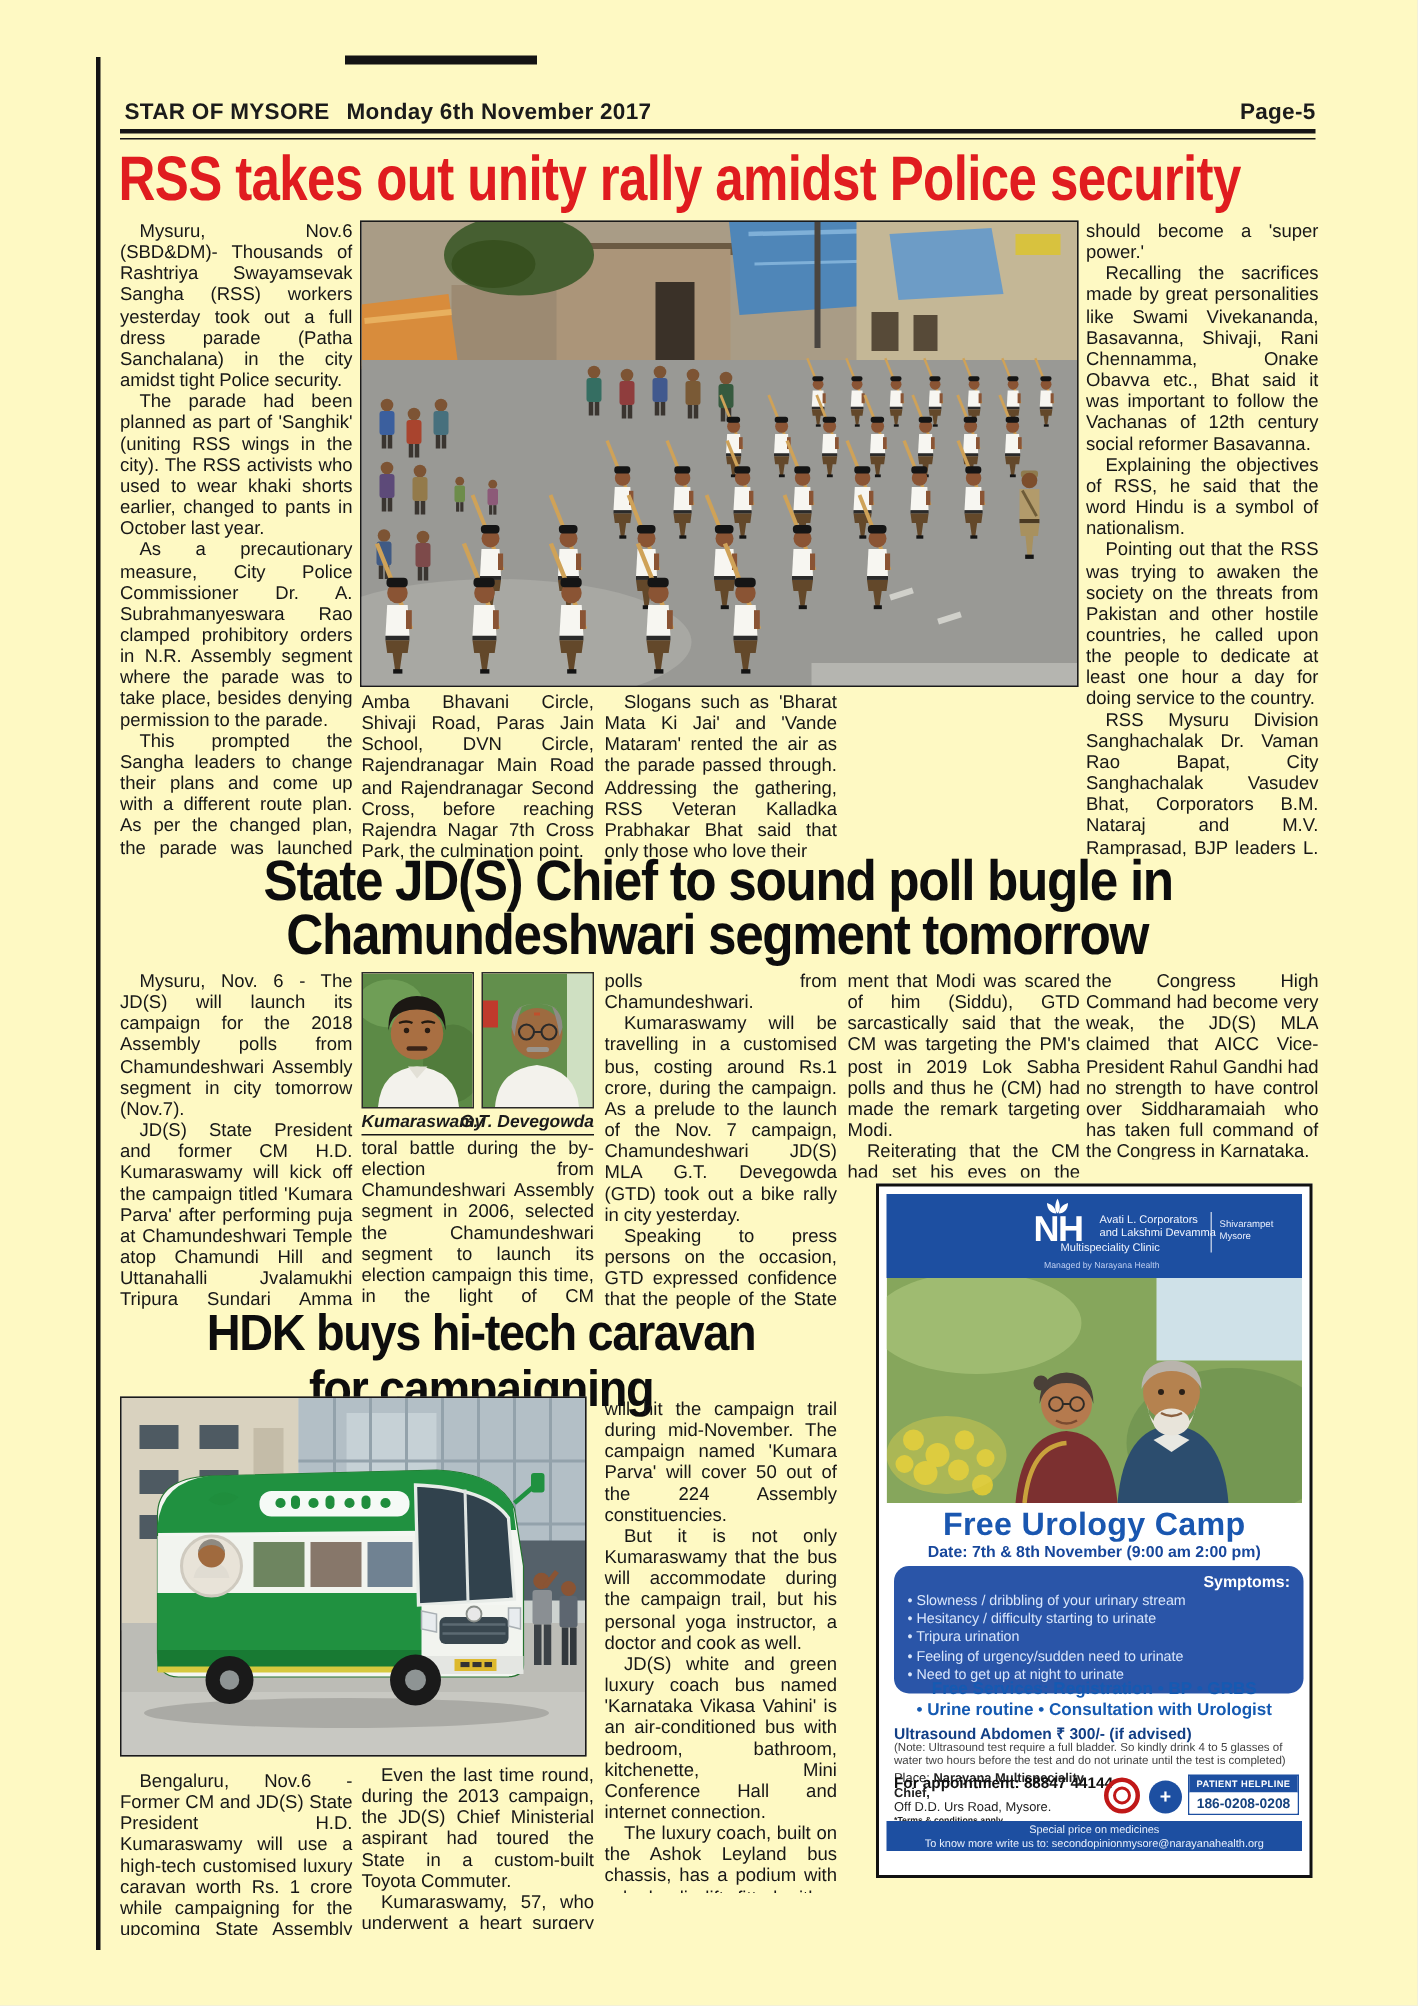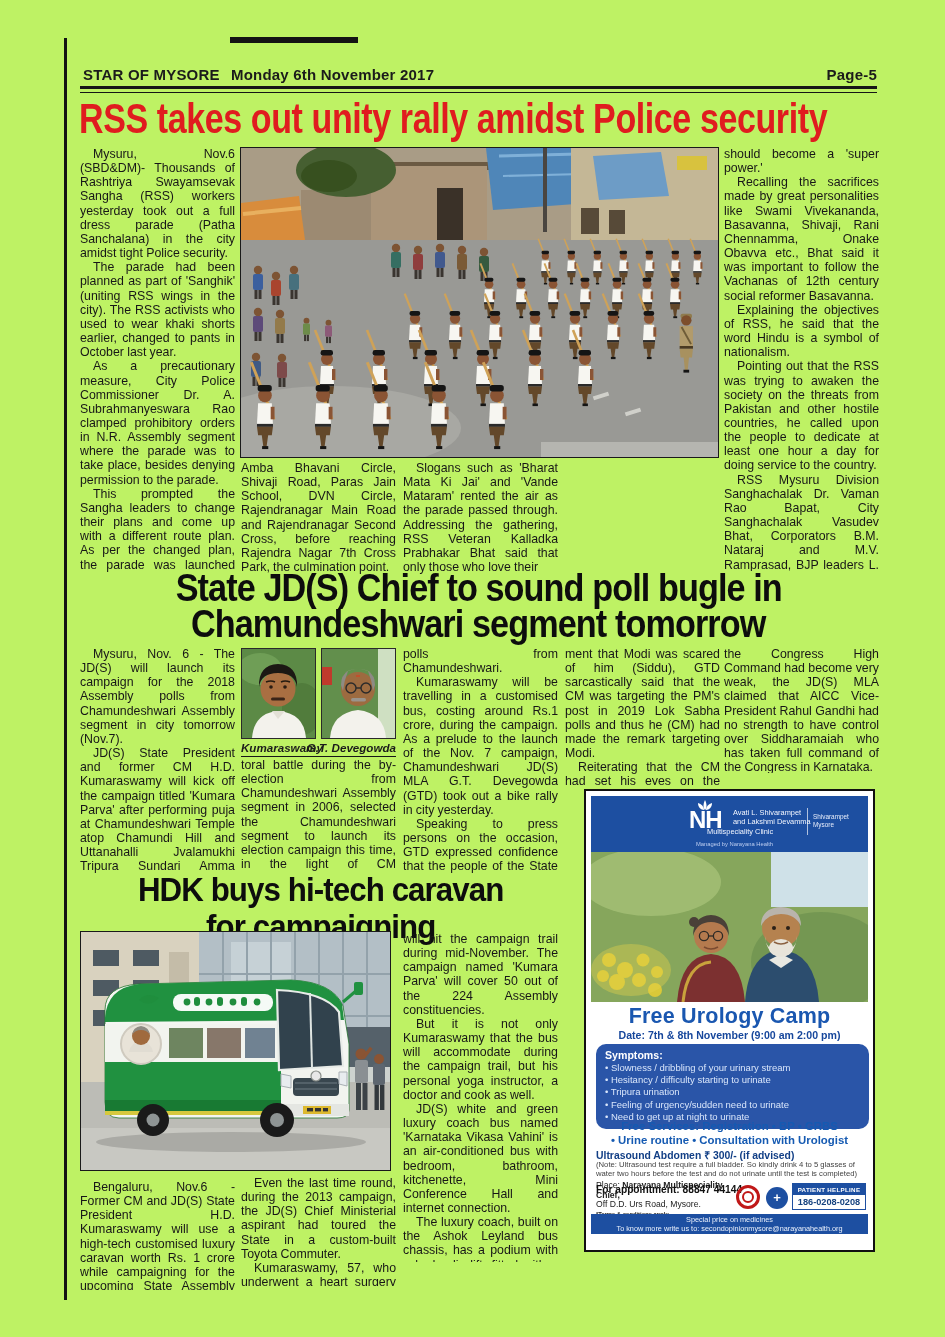--- a/index.html
+++ b/index.html
@@ -1,16 +1,16 @@
 <!DOCTYPE html>
 <html lang="en"><head>
 <meta charset="utf-8">
 <style>
   html,body{margin:0;padding:0;background:#e9e9e6;}
-  .page{position:relative;width:945px;height:1337px;background:#bef264;font-family:"Liberation Sans",sans-serif;color:#1b1b1b;overflow:hidden;margin:0 auto;}
+  .page{position:relative;width:945px;height:1337px;background:#fef9c3;font-family:"Liberation Sans",sans-serif;color:#1b1b1b;overflow:hidden;margin:0 auto;}
   .mark{position:absolute;background:#141414;}
   .mh{position:absolute;top:66px;font-weight:bold;font-size:15px;letter-spacing:.2px;white-space:nowrap;}
   .hrule{position:absolute;left:80px;top:86px;width:797px;height:0;border-top:3.5px solid #161616;border-bottom:1.3px solid #161616;padding-top:2.5px;box-sizing:content-box;}
   .h1red{position:absolute;left:79px;top:96px;width:802px;height:48px;overflow:hidden;color:#e01c1f;font-weight:bold;font-size:42px;line-height:45px;white-space:nowrap;}
   .h1red span{display:inline-block;transform:scaleX(.81);transform-origin:0 50%;letter-spacing:-.5px;}
   .h2blk{position:absolute;left:80px;top:571px;width:797px;text-align:center;color:#0d0d0d;font-weight:bold;}
   .h2l{font-size:38px;line-height:34px;height:34px;white-space:nowrap;}
   .h2l span{display:inline-block;transform:scaleX(.9);transform-origin:50% 50%;letter-spacing:-1px;}
   .h3blk{position:absolute;left:80px;top:872px;width:482px;text-align:center;color:#0d0d0d;font-weight:bold;}
   .h3l{font-size:34px;line-height:35px;height:35px;white-space:nowrap;}
@@ -31,21 +31,21 @@
   .ad .lotus{position:absolute;left:106px;top:3px;}
   .ad .clinic{position:absolute;left:142px;top:12px;color:#f2f6ff;font-size:7.4px;line-height:9.3px;}
   .ad .clinic3{position:absolute;left:116px;top:31px;color:#f2f6ff;font-size:7.4px;}
   .ad .vdiv{position:absolute;left:216px;top:12px;width:1px;height:27px;background:rgba(255,255,255,.65);}
   .ad .loc{position:absolute;left:222px;top:17px;color:#e7edfb;font-size:6.4px;line-height:8px;}
   .ad .managed{position:absolute;left:105px;top:45px;color:#bccdf0;font-size:5.8px;}
   .ad .cphoto{position:absolute;left:5px;top:61px;width:277px;height:150px;overflow:hidden;}
   .ad .ctitle{position:absolute;left:0;top:213px;width:100%;text-align:center;color:#1a57b0;font-weight:bold;font-size:21.5px;letter-spacing:.2px;}
   .ad .cdate{position:absolute;left:0;top:238px;width:100%;text-align:center;color:#17479c;font-weight:bold;font-size:10.6px;}
   .ad .symbox{position:absolute;left:10px;top:253px;width:255px;background:#2a55a8;border-radius:10px;padding:5px 9px 6px 9px;box-sizing:content-box;}
-  .ad .symbox .st{color:#fff;font-weight:bold;font-size:10.6px;line-height:12px;}
+  .ad .symbox .st{color:#fff;font-weight:bold;font-size:10.6px;line-height:12px;text-align:right;}
   .ad .symbox ul{margin:1px 0 0 0;padding:0;list-style:none;}
   .ad .symbox li{color:#d9e6fb;font-size:9.5px;line-height:12.2px;}
   .ad .symbox li::before{content:"• ";}
   .ad .services{position:absolute;left:0;top:329px;width:100%;text-align:center;color:#155ab2;font-weight:bold;font-size:11.4px;line-height:13.6px;}
   .ad .ustitle{position:absolute;left:10px;top:357px;color:#123f86;font-weight:bold;font-size:10.4px;}
   .ad .usnote{position:absolute;left:10px;top:369px;width:266px;color:#444;font-size:7.7px;line-height:9.3px;}
   .ad .place{position:absolute;left:10px;top:390px;width:140px;font-size:8.6px;line-height:9.6px;color:#222;}
   .ad .place b{font-weight:bold;}
   .ad .appt{position:absolute;left:10px;top:393px;font-size:10.2px;font-weight:bold;color:#111;}
   .ad .terms{position:absolute;left:10px;top:420px;font-size:5.8px;font-weight:bold;color:#222;}
@@ -466,21 +466,21 @@
     <div class="band">
       <span class="lotus">
         <svg width="16" height="13" viewBox="0 0 16 13">
           <path d="M8 0 C10 4 10 8 8 10 C6 8 6 4 8 0 Z" fill="#fff"></path>
           <path d="M1 3 C4.5 4 6.8 6.5 7.2 10 C3.5 10 1 7 1 3 Z" fill="#fff"></path>
           <path d="M15 3 C11.5 4 9.2 6.5 8.8 10 C12.5 10 15 7 15 3 Z" fill="#fff"></path>
         </svg>
       </span>
       <span class="nh">NH</span>
       <span class="clinic">
-        <span>Avati L. Shivarampet</span><br>
+        <span>Avati L. Corporators</span><br>
         <span>and Lakshmi Devamma</span>
       </span>
       <span class="clinic3">Multispeciality Clinic</span>
       <span class="vdiv"></span>
       <span class="loc">
         <span>Shivarampet</span><br>
         <span>Mysore</span>
       </span>
       <span class="managed">Managed by Narayana Health</span>
     </div>

